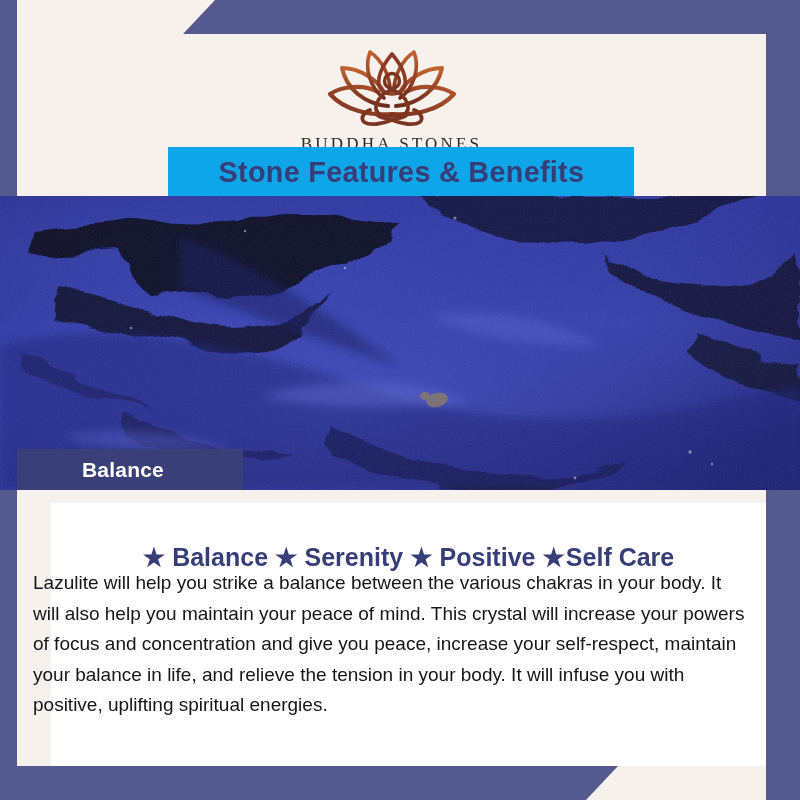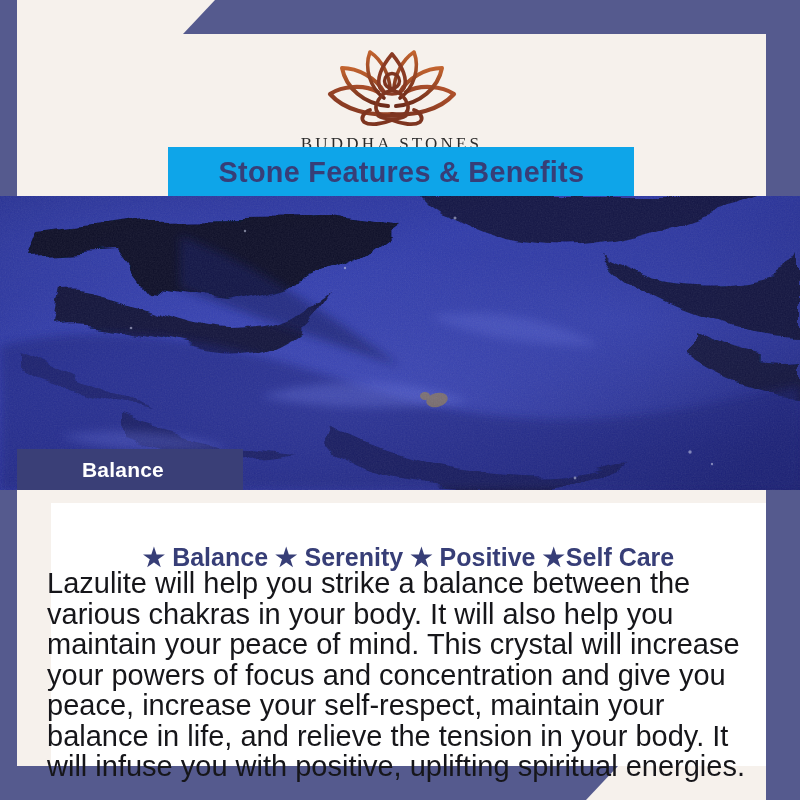--- a/index.html
+++ b/index.html
@@ -96,23 +96,23 @@
   .benefits{
     position:absolute;left:51px;top:543px;width:715px;
     text-align:center;z-index:8;
     color:#373e77;font-weight:bold;font-size:25px;white-space:nowrap;
   }
   .benefits .star{font-size:25px;letter-spacing:0;}
   .benefits .gap{display:inline-block;width:7px;}
   .benefits .gap-sm{display:inline-block;width:1px;}
 
   .paragraph{
-    position:absolute;left:47px;top:568px;width:715px;z-index:8;
+    position:absolute;left:33px;top:568px;width:715px;z-index:8;
     font-family:"Liberation Sans Narrow","Liberation Sans",sans-serif;
-    font-size:29px;line-height:30.5px;color:#16161a;
+    font-size:19px;line-height:30.5px;color:#16161a;
     font-weight:500;text-align:left;
   }
 </style>
 </head>
 <body>
 
 <div id="poster">
 
   <div class="inner-cream"></div>
 

